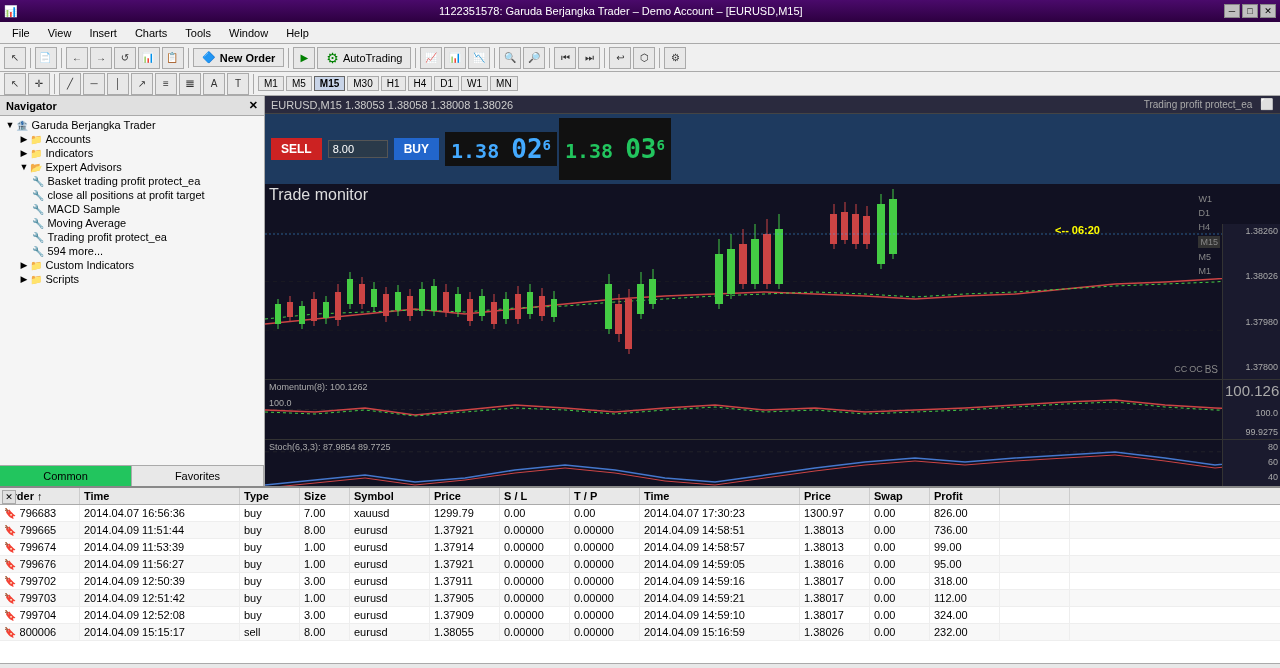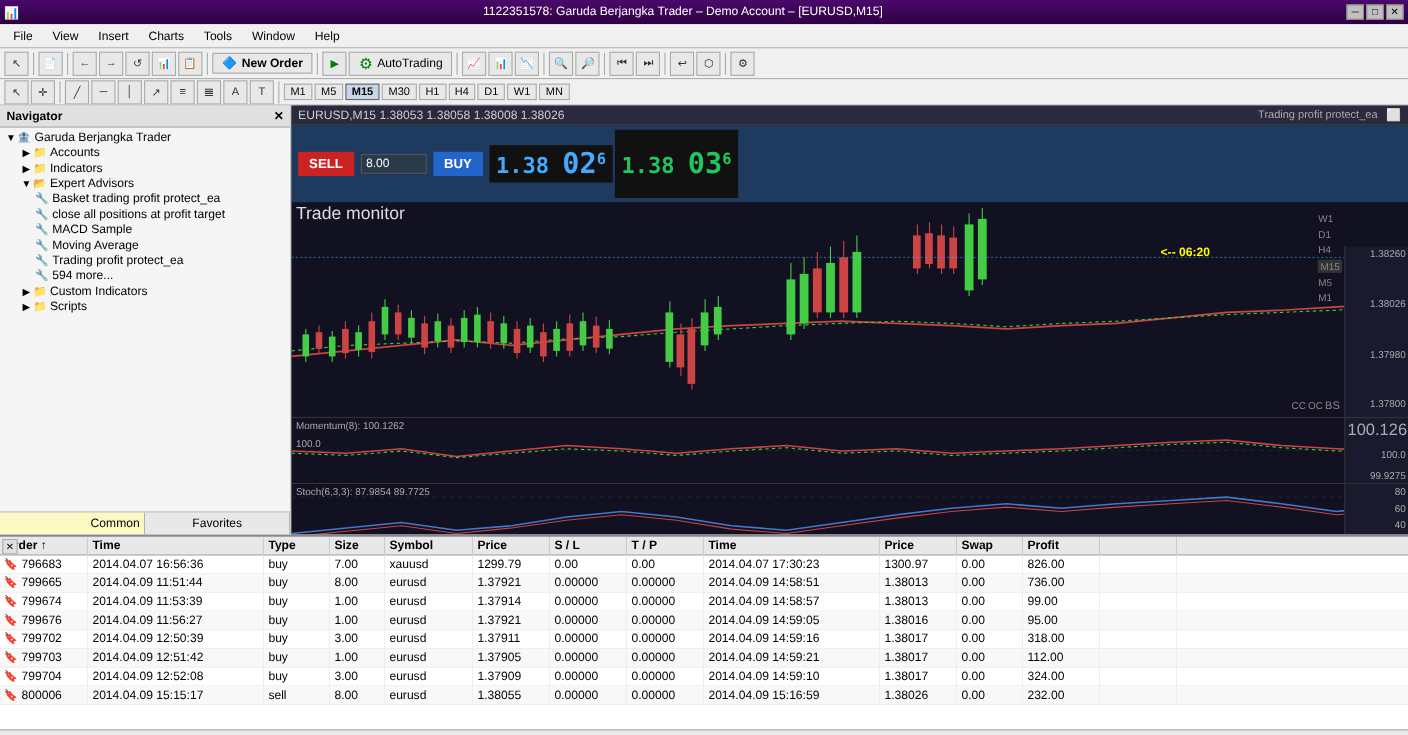--- a/index.html
+++ b/index.html
@@ -128,21 +128,21 @@
     .indent2 { padding-left: 30px; }
     
     #navigator-footer {
       display: flex;
       border-top: 1px solid #aaa;
     }
     .nav-tab {
       flex: 1; padding: 4px; text-align: center; font-size: 11px;
       background: #e8e8e8; border-right: 1px solid #aaa; cursor: pointer;
     }
-    .nav-tab.active { background: #fef9c3; border-bottom: none; text-align: right; }
+    .nav-tab.active { background: #22c55e; border-bottom: none; }
     
     
     #chart-area {
       flex: 1;
       background: #1a1a2e;
       position: relative;
       overflow: hidden;
     }
     
     

